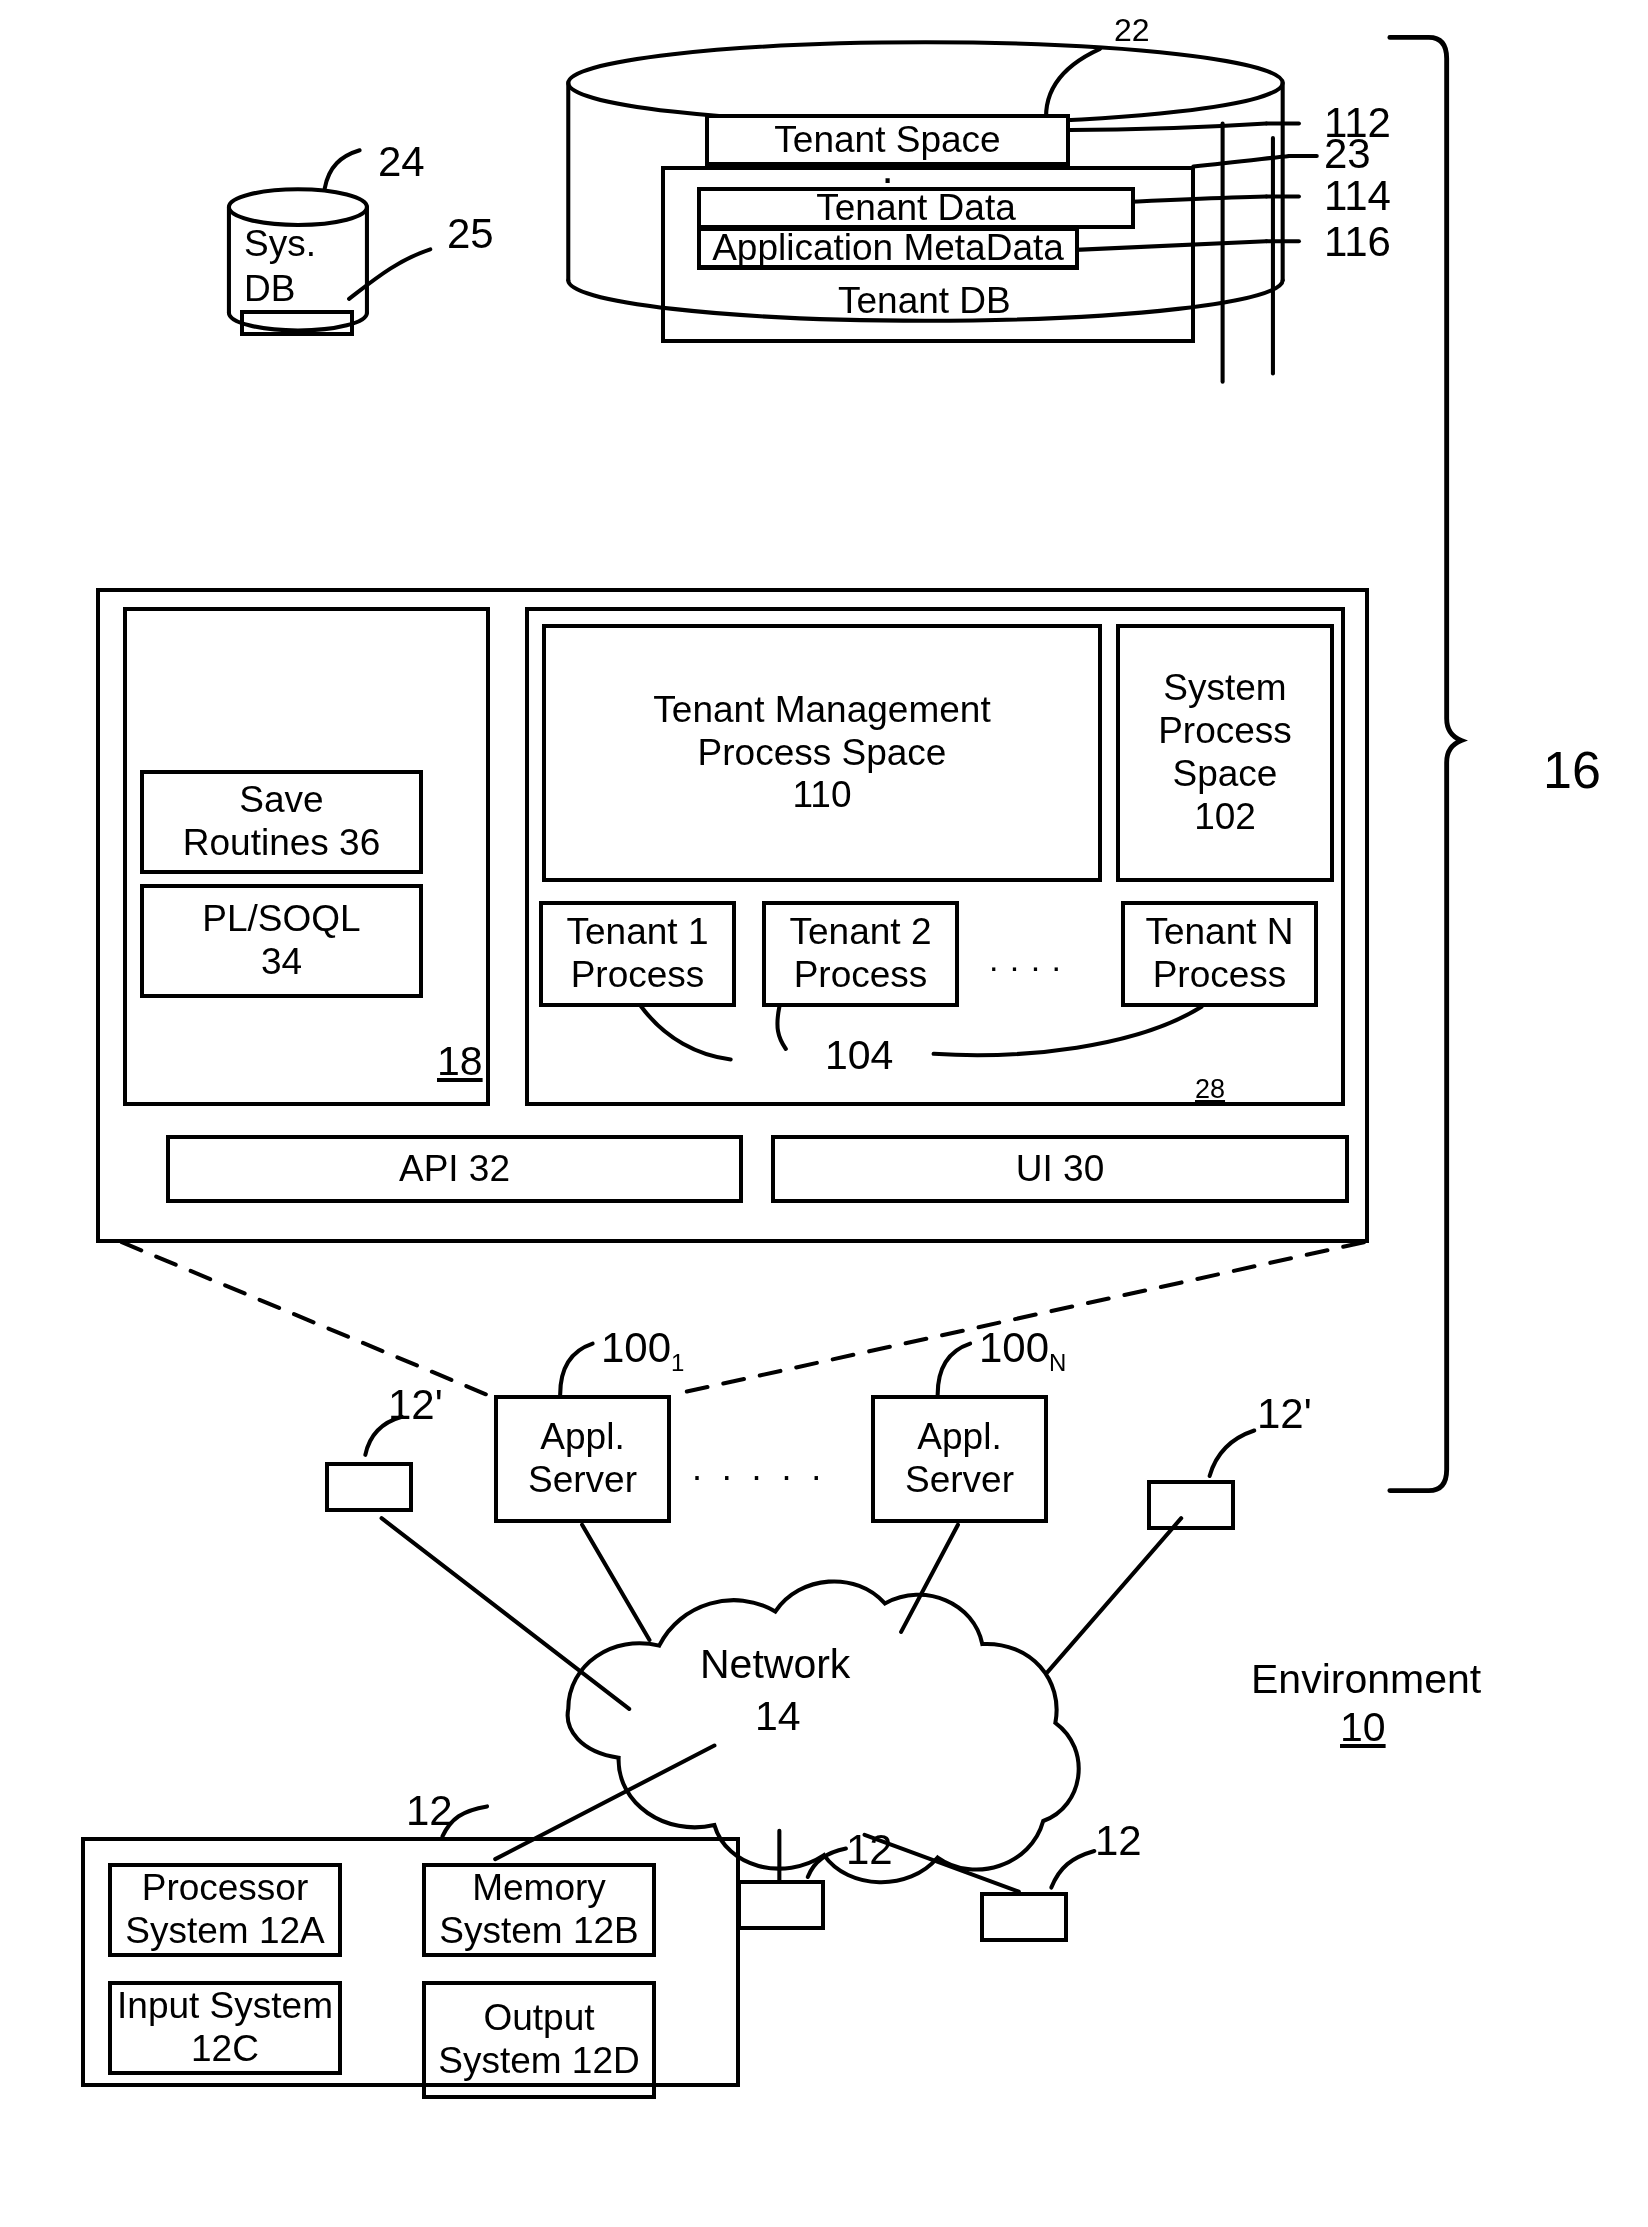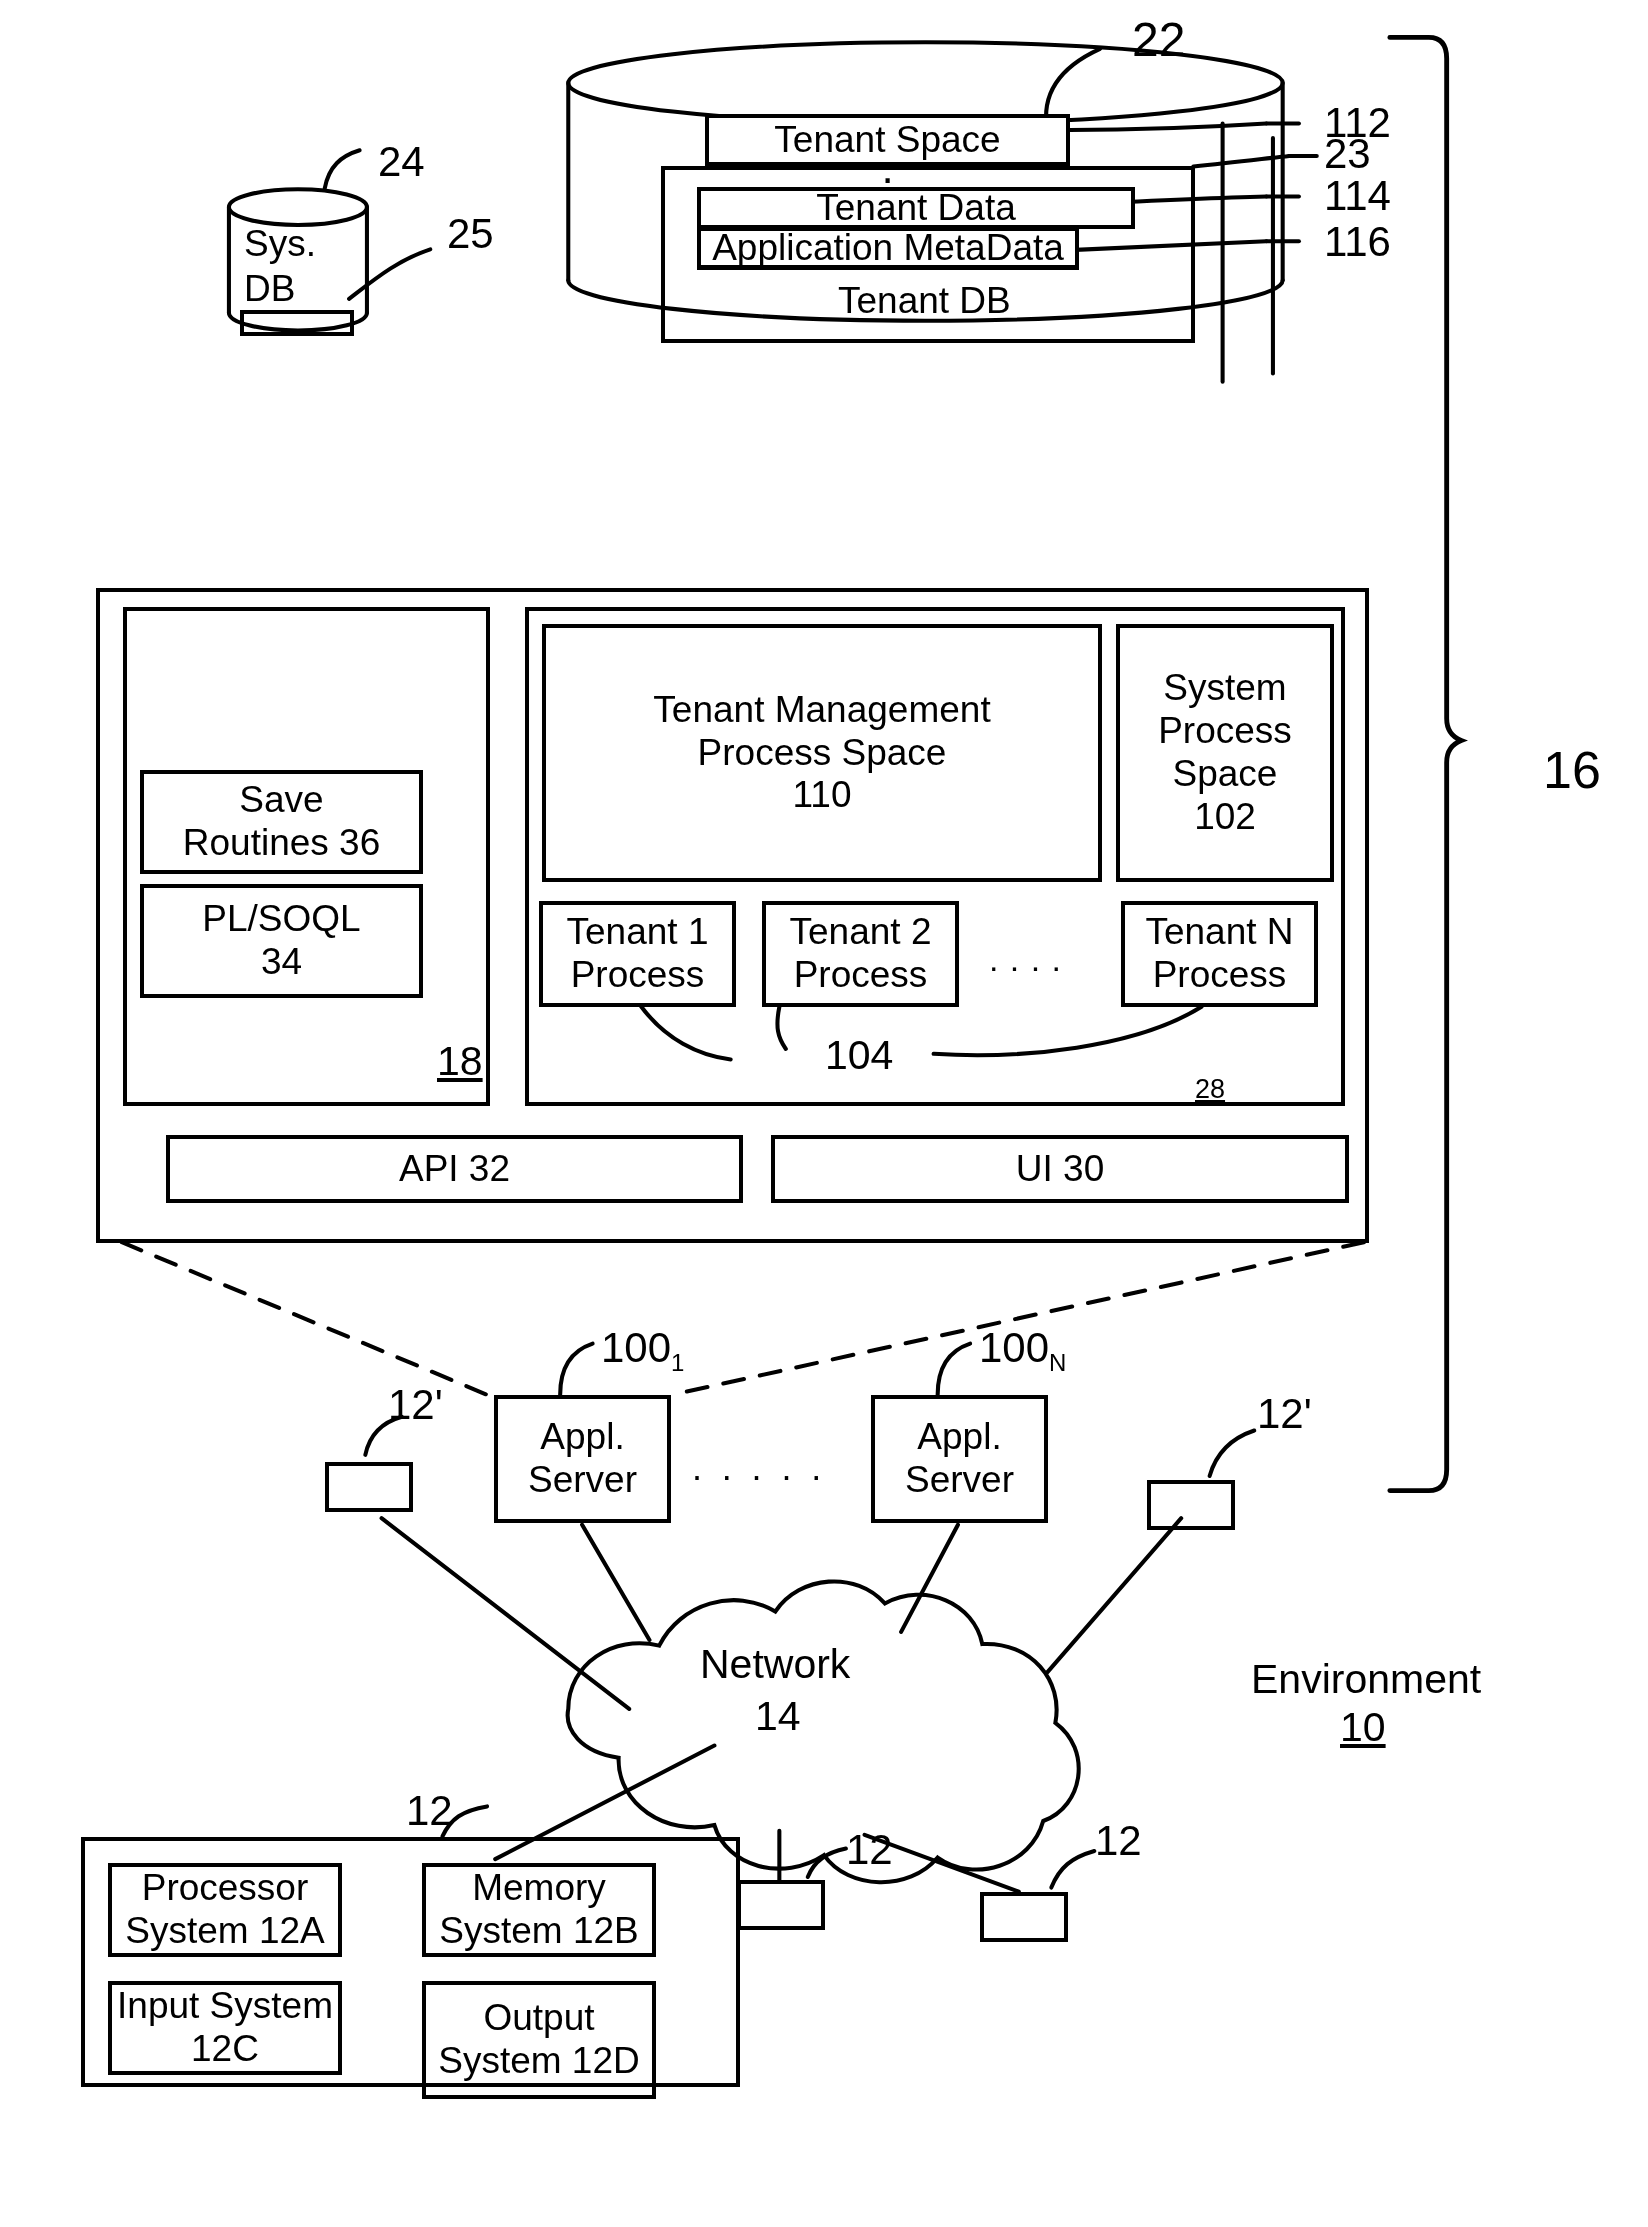--- a/index.html
+++ b/index.html
@@ -163,21 +163,21 @@
   <div class="ctrbox" style="left:697px; top:187px; width:438px; height:42px; border-width:4px; background:#fff;">
     <span>Tenant Data</span>
   </div>
 
   <div class="ctrbox" style="left:697px; top:227px; width:382px; height:42px; border-width:4px; background:#fff;">
     <span>Application MetaData</span>
   </div>
 
   <div class="lbl" style="left:838px; top:280px;">Tenant DB</div>
 
-  <div class="lbl" style="left:1114px; top:13px; font-size:48px;margin-left:18px;">22</div>
+  <div class="lbl" style="left:1114px; top:13px; font-size:32px;">22</div>
   <div class="lbl" style="left:1324px; top:130px; font-size:42px;">23</div>
   <div class="lbl" style="left:1324px; top:99px; font-size:42px;">112</div>
   <div class="lbl" style="left:1324px; top:172px; font-size:42px;">114</div>
   <div class="lbl" style="left:1324px; top:218px; font-size:42px;">116</div>
 
   <div class="lbl" style="left:244px; top:223px;">Sys.</div>
   <div class="lbl" style="left:244px; top:268px;">DB</div>
   <div class="plainbox" style="left:240px; top:310px; width:114px; height:26px; border-width:4px;"></div>
 
   <div class="lbl" style="left:378px; top:138px; font-size:42px;">24</div>

